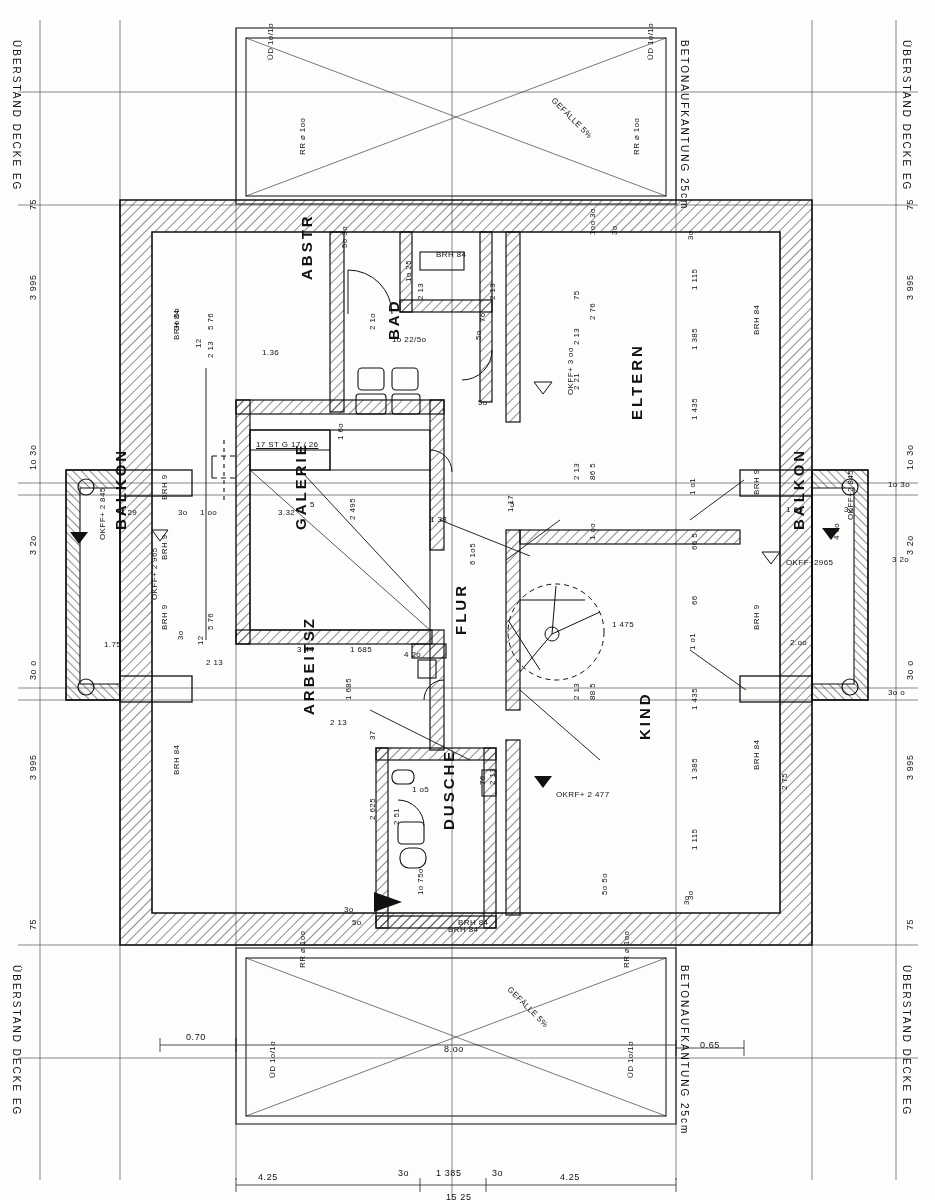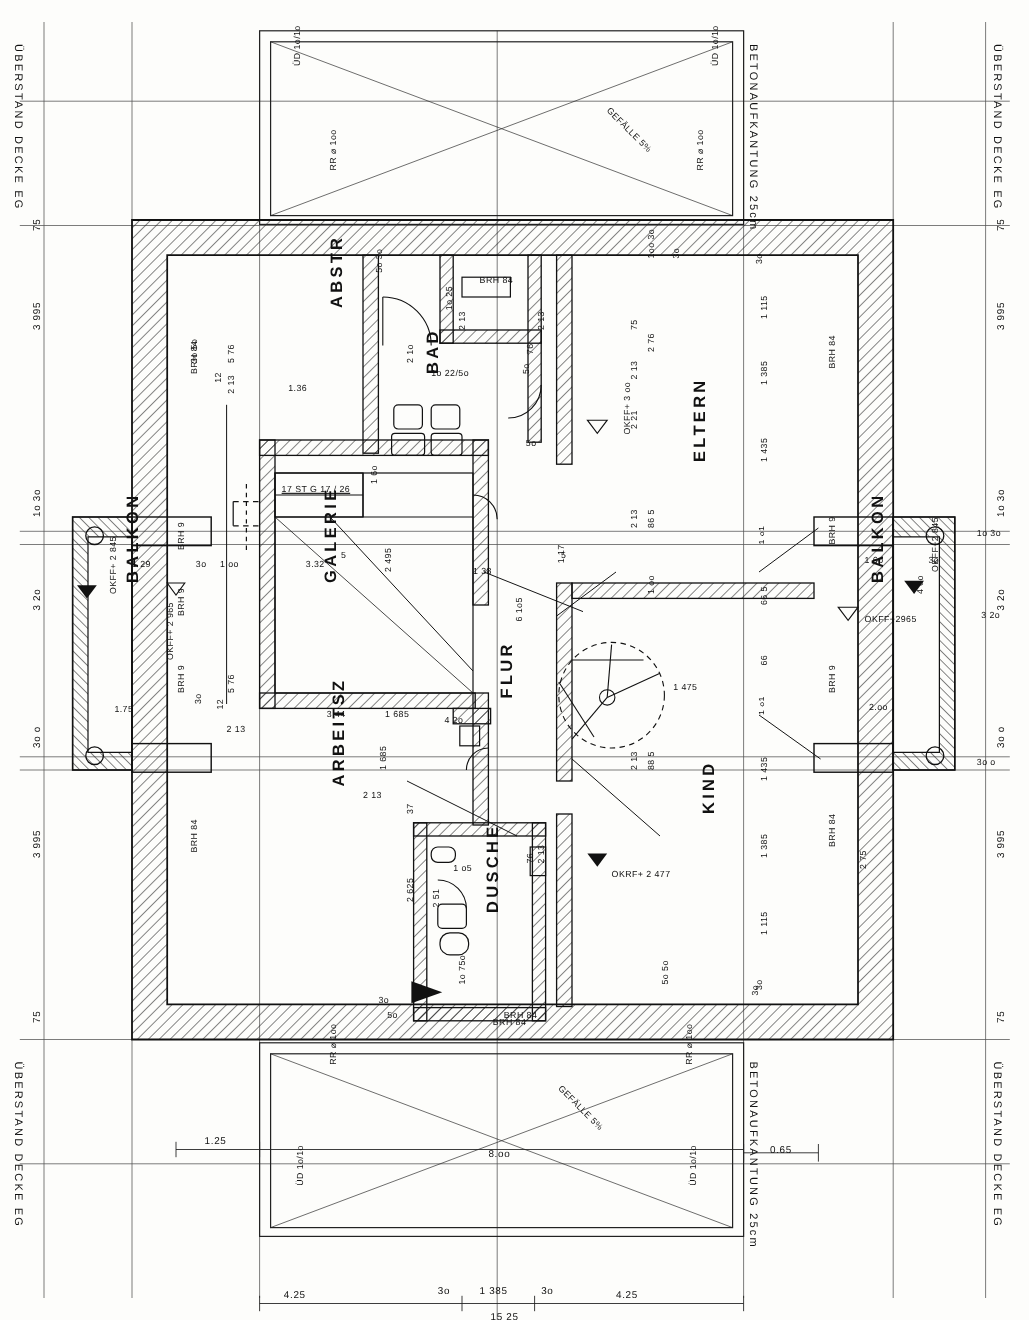--- a/index.html
+++ b/index.html
@@ -250,21 +250,21 @@
       <div class="lbl dim rot90" style="left: 28px; top: 680px;">3o o</div>
       <div class="lbl dim rot90" style="left: 28px; top: 780px;">3 995</div>
       <div class="lbl dim rot90" style="left: 28px; top: 930px;">75</div>
       <div class="lbl dim rot90" style="left: 905px; top: 210px;">75</div>
       <div class="lbl dim rot90" style="left: 905px; top: 300px;">3 995</div>
       <div class="lbl dim rot90" style="left: 905px; top: 470px;">1o 3o</div>
       <div class="lbl dim rot90" style="left: 905px; top: 555px;">3 2o</div>
       <div class="lbl dim rot90" style="left: 905px; top: 680px;">3o o</div>
       <div class="lbl dim rot90" style="left: 905px; top: 780px;">3 995</div>
       <div class="lbl dim rot90" style="left: 905px; top: 930px;">75</div>
-      <div class="lbl dim" style="left: 186px; top: 1032px;">1.25</div>
+      <div class="lbl dim" style="left: 186px; top: 1032px;">0.70</div>
       <div class="lbl dim" style="left: 444px; top: 1044px;">8.oo</div>
       <div class="lbl dim" style="left: 700px; top: 1040px;">0.65</div>
       <div class="lbl dim" style="left: 258px; top: 1172px;">4.25</div>
       <div class="lbl dim" style="left: 398px; top: 1168px;">3o</div>
       <div class="lbl dim" style="left: 436px; top: 1168px;">1 385</div>
       <div class="lbl dim" style="left: 492px; top: 1168px;">3o</div>
       <div class="lbl dim" style="left: 560px; top: 1172px;">4.25</div>
       <div class="lbl dim" style="left: 446px; top: 1192px;">15 25</div>
       <div class="lbl tiny rot90" style="left: 340px; top: 248px;">5o 3o</div>
       <div class="lbl tiny rot90" style="left: 404px; top: 282px;">1o 25</div>

